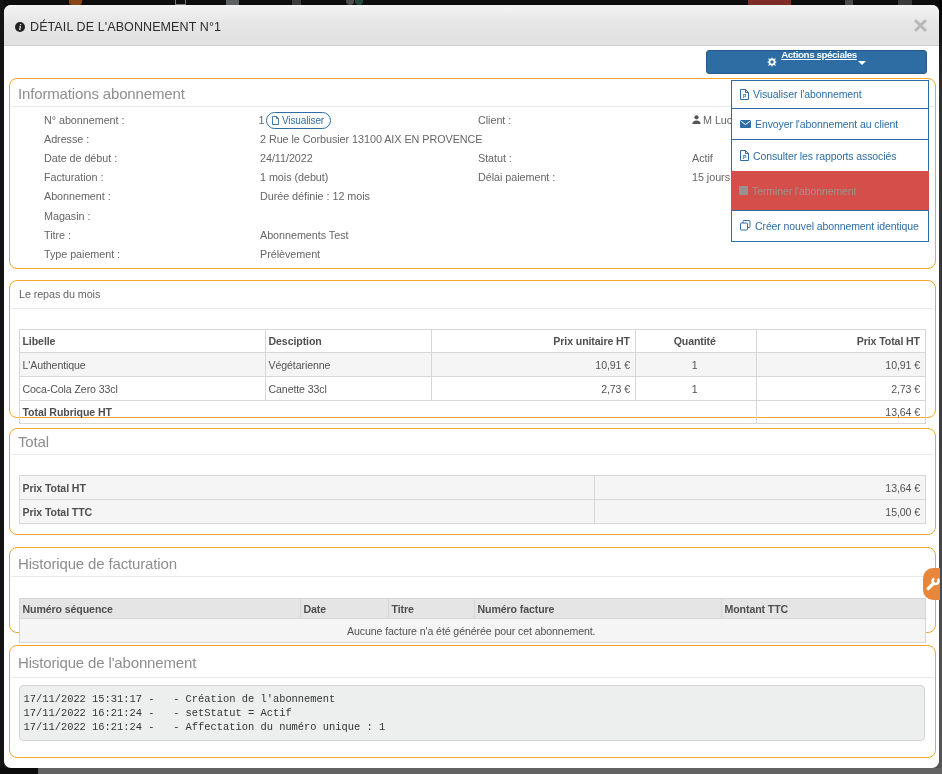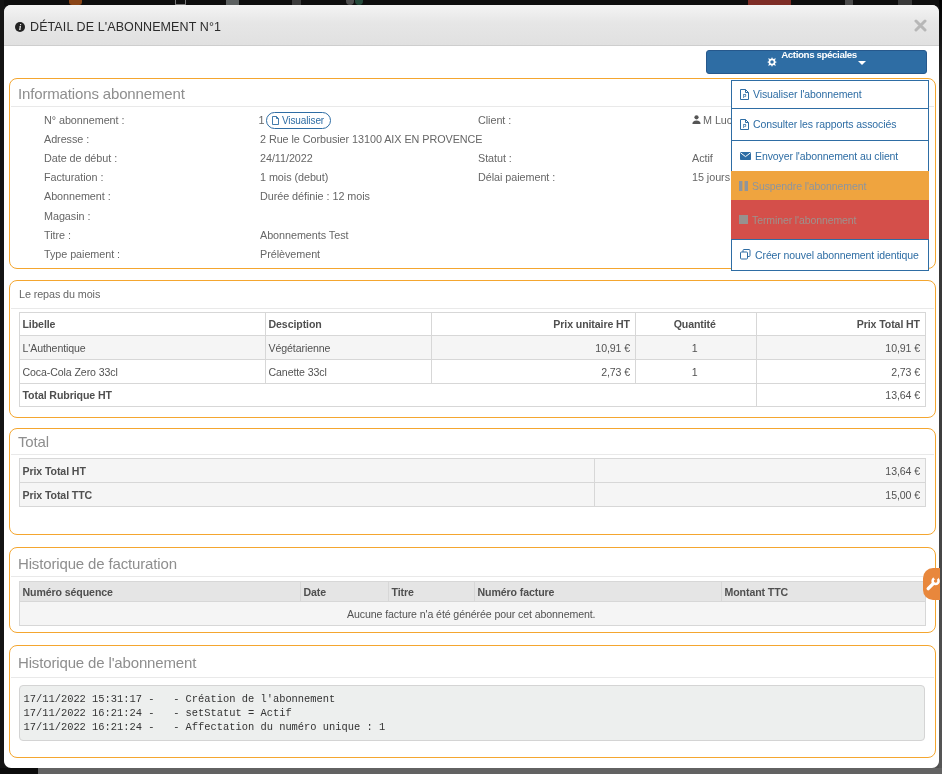--- a/index.html
+++ b/index.html
@@ -14,29 +14,29 @@
 
 #modal { left:4px; top:5px; width:935px; height:763px; background:#fff; border-radius:7px; z-index:1; }
 #mhead { left:4px; top:5px; width:935px; height:41px; background:linear-gradient(#f4f4f4,#e6e6e6 45%,#e1e1e1); border-bottom:1px solid #cecece; border-radius:7px 7px 0 0; z-index:1; }
 #mtitle { left:30px; top:20px; font-size:12.5px; color:#2b2b2b; letter-spacing:0.1px; z-index:2; }
 
 .panel { left:9px; width:927px; border:1.5px solid #f4a62f; border-radius:8px; z-index:1; }
 .ptitle { color:#8e8e8e; font-size:15px; letter-spacing:-0.15px; z-index:1; }
 .psep { height:1px; background:#e9e9e9; left:11px; width:923px; z-index:1; }
 .lbl,.val { font-size:10.8px; letter-spacing:-0.05px; color:#666; line-height:12px; z-index:1; white-space:nowrap; }
 
-table { position:absolute; border-collapse:collapse; table-layout:fixed; z-index:1; }
+table { position:absolute; border-collapse:collapse; table-layout:fixed; z-index:1;margin-top:17px; }
 th,td { border:1px solid #d7d7d7; font-size:10.6px; letter-spacing:-0.1px; color:#525252; padding:0 5px 0 2.5px; overflow:hidden; white-space:nowrap; }
 th { font-weight:bold; color:#4f4f4f; text-align:left; }
 .tr-stripe { background:#f5f5f5; }
 .num { text-align:right; }
 .ctr { text-align:center; }
 
 #btnact { left:706px; top:50px; width:221px; height:24px; background:#2e6da4; border:1px solid #26588c; border-radius:3px; display:flex; align-items:center; justify-content:center; z-index:4; }
-#btnact span { color:#fff; font-weight:bold; font-size:9.8px; letter-spacing:-0.42px; margin:0 1px 16px 4px; }
+#btnact span { color:#fff; font-weight:bold; font-size:9.8px; letter-spacing:-0.42px; margin:0 1px 16px 4px;text-decoration:underline; }
 .caret { width:0; height:0; border-left:4px solid transparent; border-right:4px solid transparent; border-top:4.5px solid #fff; margin-top:1px; }
 
 #dd { left:731px; top:79.5px; width:197.5px; background:#fff; border:1px solid #2e6da4; z-index:5; }
 .dd-item { display:flex; align-items:center; padding-left:8px; font-size:10.5px; letter-spacing:-0.1px; color:#2e6da4; }
 .dd-item svg { margin-right:4px; flex:none; }
 .dd-bt { border-top:1px solid #2e6da4; }
 #dd-warn { background:#efa43f; color:#8c95a0; }
 #dd-dang { background:#d44f4a; color:#9d928d; }
 
 #badge { left:265.5px; top:112px; width:65px; height:17px; border:1.5px solid #2e6da4; border-radius:9px; display:flex; align-items:center; justify-content:center; z-index:1; }
@@ -216,40 +216,33 @@
   </div>
 
 <div class="abs" id="dd">
   <div class="dd-item" style="height:27px;">
     <svg width="9" height="11" viewBox="0 0 9 11">
         <path d="M0.5 0.5 h5 l3 3 v7 h-8 z M5.5 0.5 v3 h3" fill="none" stroke="#2e6da4" stroke-width="1"></path>
         <text x="4.5" y="8.5" font-size="5" fill="#2e6da4" text-anchor="middle" font-weight="bold">P</text>
       </svg>
     <span>Visualiser l'abonnement</span>
     </div>
+  <div class="dd-item dd-bt" style="height:31.5px;">
+    <svg width="11" height="8" viewBox="0 0 11 8">
+        <rect x="0" y="0" width="11" height="8" rx="0.8" fill="#2e6da4"></rect>
+        <path d="M0.5 0.8 L5.5 4.6 L10.5 0.8" stroke="#fff" stroke-width="1" fill="none"></path>
+      </svg>
+    <span>Envoyer l'abonnement au client</span>
+    </div>
   <div class="dd-item dd-bt" style="height:32px;">
     <svg width="9" height="11" viewBox="0 0 9 11">
         <path d="M0.5 0.5 h5 l3 3 v7 h-8 z M5.5 0.5 v3 h3" fill="none" stroke="#2e6da4" stroke-width="1"></path>
         <text x="4.5" y="8.5" font-size="5" fill="#2e6da4" text-anchor="middle" font-weight="bold">P</text>
       </svg>
     <span>Consulter les rapports associés</span>
-    </div>
-  <div class="dd-item dd-bt" style="height:31.5px;">
-    <svg width="11" height="8" viewBox="0 0 11 8">
-        <rect x="0" y="0" width="11" height="8" rx="0.8" fill="#2e6da4"></rect>
-        <path d="M0.5 0.8 L5.5 4.6 L10.5 0.8" stroke="#fff" stroke-width="1" fill="none"></path>
-      </svg>
-    <span>Envoyer l'abonnement au client</span>
-    </div>
-  <div class="dd-item" id="dd-warn" style="height:29px;margin:0 -1px;">
-    <svg width="9" height="10" viewBox="0 0 9 10">
-        <rect x="0" y="0" width="3.4" height="10" fill="#8f959c"></rect>
-        <rect x="5.6" y="0" width="3.4" height="10" fill="#8f959c"></rect>
-      </svg>
-    <span>Suspendre l'abonnement</span>
     </div>
   <div class="dd-item" id="dd-dang" style="height:39px;margin:0 -1px;">
     <svg width="9" height="9" viewBox="0 0 9 9">
         <rect x="0" y="0" width="9" height="9" fill="#98918e"></rect>
       </svg>
     <span>Terminer l'abonnement</span>
     </div>
   <div class="dd-item dd-bt" style="height:30.5px;">
     <svg width="11" height="11" viewBox="0 0 11 11">
         <rect x="3" y="0.5" width="7" height="7" rx="1" fill="none" stroke="#2e6da4" stroke-width="1"></rect>

